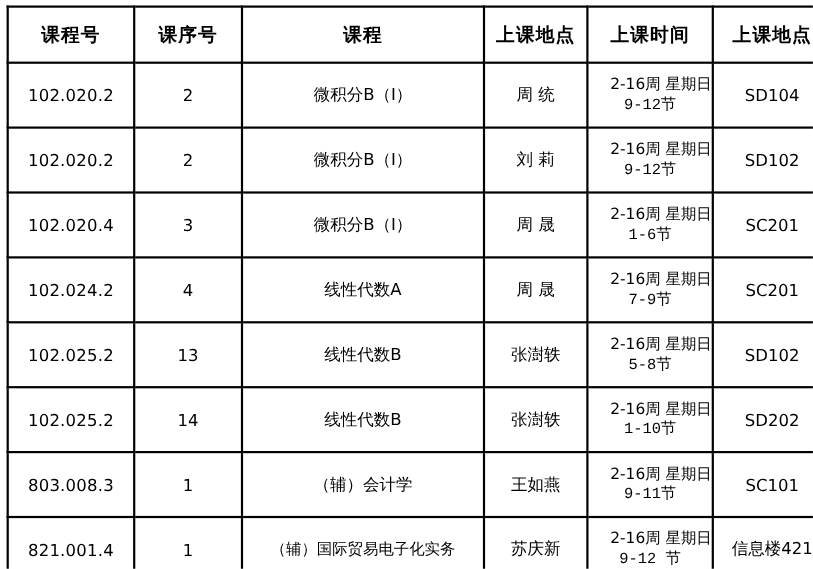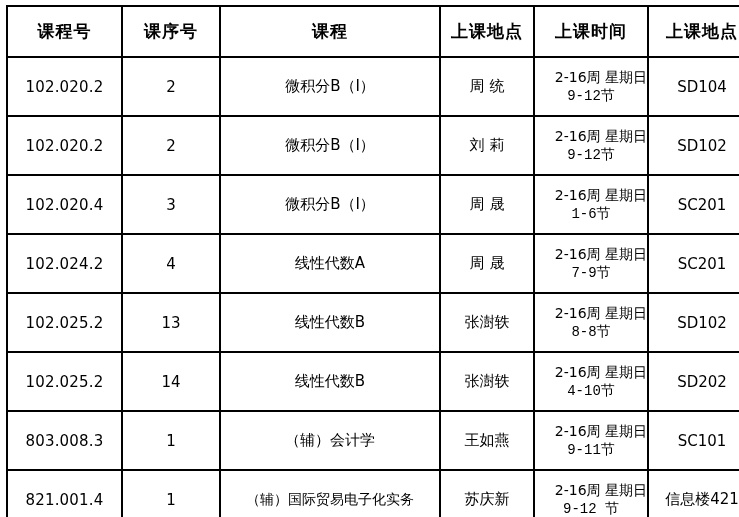--- a/index.html
+++ b/index.html
@@ -151,35 +151,35 @@
       </tr>
 
       <tr>
         <td class="cell-code">102.025.2</td>
         <td class="cell-seq">13</td>
         <td class="cell-name">线性代数B</td>
         <td class="cell-teacher">张澍轶</td>
         <td>
           <span class="time-wrap">
             <span class="l1">2-16周 星期日</span>
-            <span class="l2">8-8节</span>
+            <span class="l2">5-8节</span>
           </span>
         </td>
         <td class="cell-place">SD102</td>
       </tr>
 
       <tr>
         <td class="cell-code">102.025.2</td>
         <td class="cell-seq">14</td>
         <td class="cell-name">线性代数B</td>
         <td class="cell-teacher">张澍轶</td>
         <td>
           <span class="time-wrap">
             <span class="l1">2-16周 星期日</span>
-            <span class="l2">4-10节</span>
+            <span class="l2">1-10节</span>
           </span>
         </td>
         <td class="cell-place">SD202</td>
       </tr>
 
       <tr>
         <td class="cell-code">803.008.3</td>
         <td class="cell-seq">1</td>
         <td class="cell-name">（辅）会计学</td>
         <td class="cell-teacher">王如燕</td>

